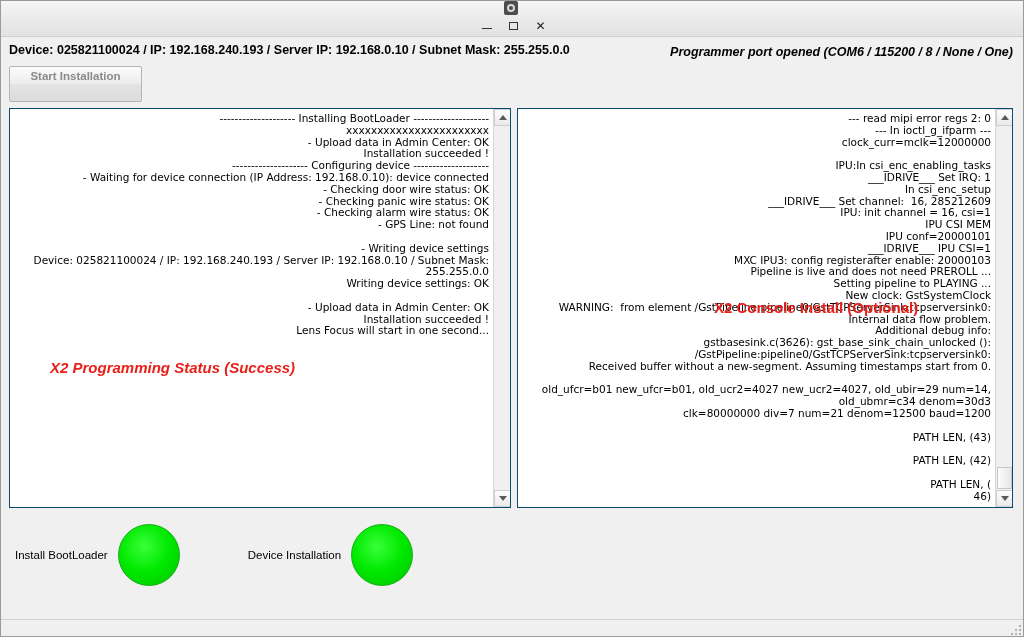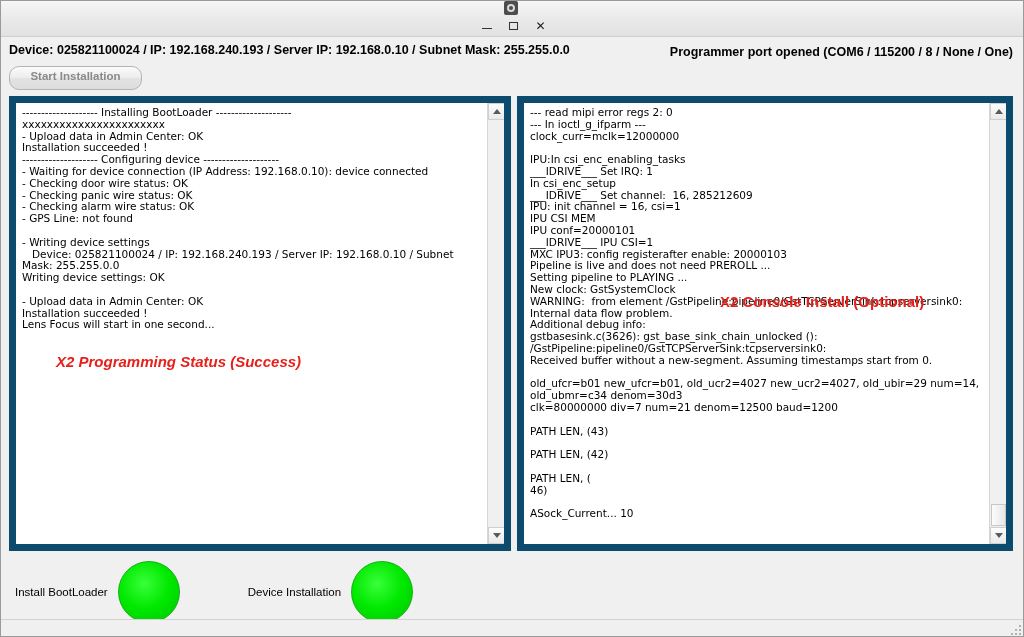--- a/index.html
+++ b/index.html
@@ -105,55 +105,56 @@
     white-space: nowrap;
   }
   .header-right {
     text-align: right;
     font-size: 12.5px;
     font-weight: bold;
     color: #000;
     white-space: nowrap;
     padding-top: 0px;
   }
-  .header-right div { line-height: 18px; }
+  .header-right div { line-height: 18px; font-style: italic; }
 
   
   .install-btn-row {
     padding: 5px 0 0 8px;
   }
   .install-btn {
     width: 133px;
-    height: 24px;
+    height: 36px;
     font-size: 11.5px;
     font-weight: bold;
     color: #8a8a8a;
     background: linear-gradient(to bottom, #fbfbfb 0%, #ededed 48%, #e3e3e3 52%, #dcdcdc 100%);
     border: 1px solid #b4b4b4;
-    border-radius: 10px;
+    border-radius: 2px;
     font-family: "Liberation Sans", sans-serif;
     text-align: center;
     line-height: 18px;
     box-sizing: border-box;
   }
 
   
   .panels {
     display: flex;
     gap: 6px;
     padding: 6px 10px 0 8px;
     box-sizing: border-box;
   }
   .panel {
     position: relative;
     background: #ffffff;
-    border: 7px solid #0c4a6e;
-    box-sizing: border-box;
-    height: 455px;
+    border: 1px solid #0c4a6e;
+    box-sizing: border-box;
+    height: 400px;
     overflow: hidden;
+    text-align: right;
   }
   .panel.left { width: 502px; }
   .panel.right { width: 496px; }
   .panel-content {
     position: absolute;
     left: 0; top: 0; right: 17px; bottom: 0;
     overflow: hidden;
     padding: 4px 4px 4px 6px;
     box-sizing: border-box;
   }
@@ -227,21 +228,21 @@
   }
   .sb-thumb.right-thumb {
     bottom: 18px;
     height: 22px;
   }
 
   
   .led-row {
     display: flex;
     align-items: center;
-    padding: 10px 0 0 14px;
+    padding: 16px 0 0 14px;
     box-sizing: border-box;
     gap: 6px;
   }
   .led-group {
     display: flex;
     align-items: center;
   }
   .led-label {
     font-size: 11.5px;
     color: #000;

